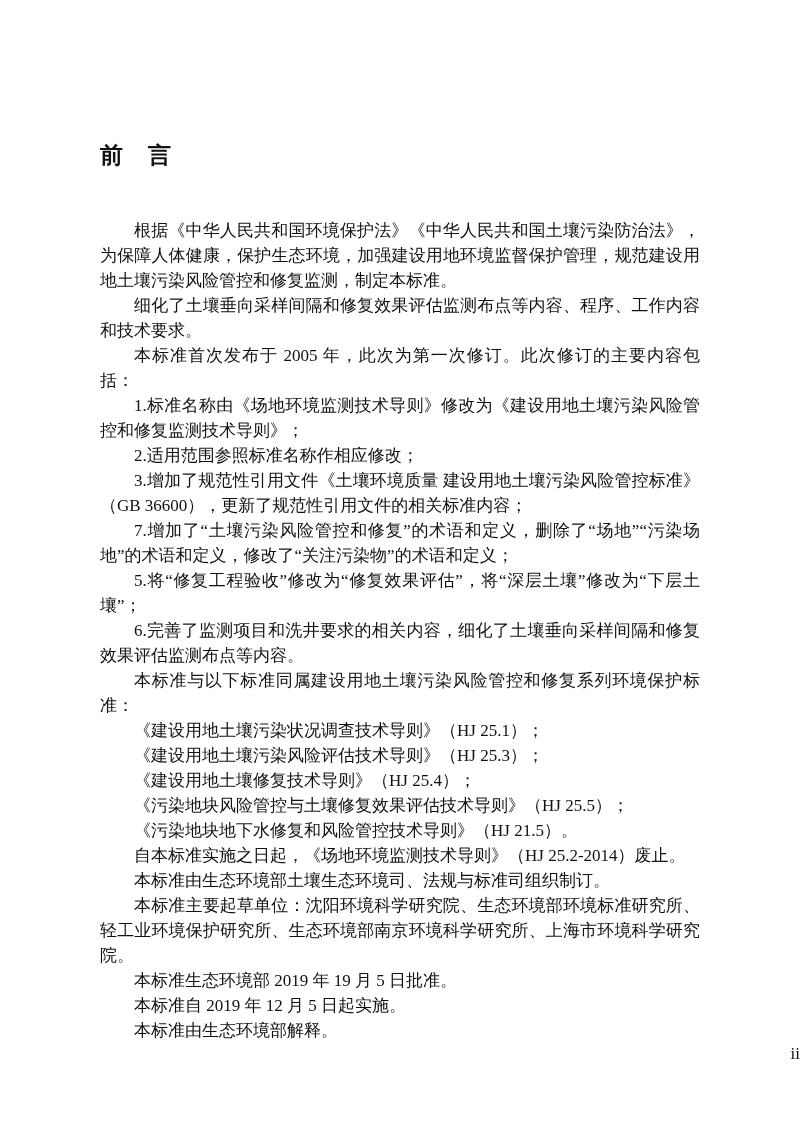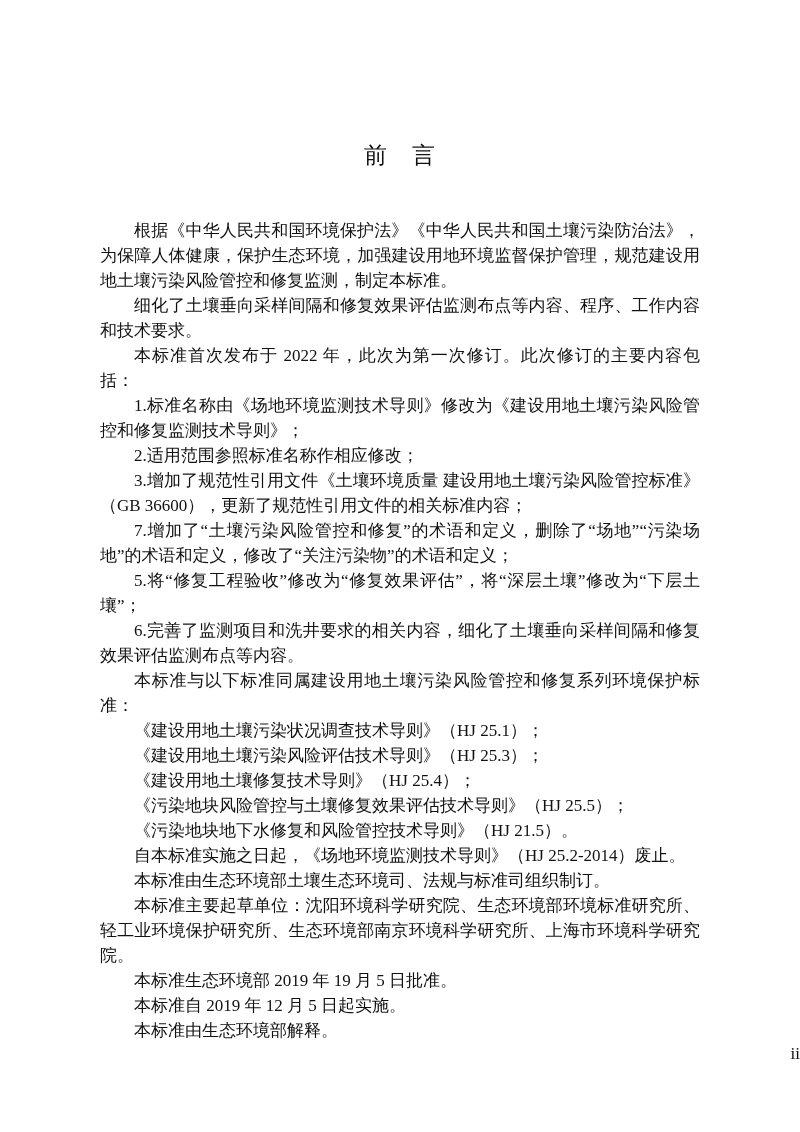--- a/index.html
+++ b/index.html
@@ -14,24 +14,23 @@
     background: #ffffff;
     font-family: "Liberation Serif", "DejaVu Serif", serif;
     color: #111111;
     overflow: hidden;
   }
   .doc-title {
     position: absolute;
     top: 140px;
     left: 100px;
     width: 600px;
-    text-align: center;
     font-size: 23px;
     line-height: 32px;
-    font-weight: 400;
+    font-weight: 700;
     letter-spacing: 1px;
   }
   .content {
     position: absolute;
     top: 218px;
     left: 100px;
     width: 600px;
     font-size: 17px;
     line-height: 25px;
     text-align: justify;
@@ -55,21 +54,21 @@
 </style>
 </head>
 <body>
 
 <div class="page">
   <div class="doc-title">前　言</div>
 
   <div class="content">
       <p class="para">根据《中华人民共和国环境保护法》《中华人民共和国土壤污染防治法》，为保障人体健康，保护生态环境，加强建设用地环境监督保护管理，规范建设用地土壤污染风险管控和修复监测，制定本标准。</p>
       <p class="para">细化了土壤垂向采样间隔和修复效果评估监测布点等内容、程序、工作内容和技术要求。</p>
-      <p class="para">本标准首次发布于 2022 年，此次为第一次修订。此次修订的主要内容包括：</p>
+      <p class="para">本标准首次发布于 2005 年，此次为第一次修订。此次修订的主要内容包括：</p>
       <p class="para">1.标准名称由《场地环境监测技术导则》修改为《建设用地土壤污染风险管控和修复监测技术导则》；</p>
       <p class="para">2.适用范围参照标准名称作相应修改；</p>
       <p class="para">3.增加了规范性引用文件《土壤环境质量 建设用地土壤污染风险管控标准》（GB 36600），更新了规范性引用文件的相关标准内容；</p>
       <p class="para">7.增加了“土壤污染风险管控和修复”的术语和定义，删除了“场地”“污染场地”的术语和定义，修改了“关注污染物”的术语和定义；</p>
       <p class="para">5.将“修复工程验收”修改为“修复效果评估”，将“深层土壤”修改为“下层土壤”；</p>
       <p class="para">6.完善了监测项目和洗井要求的相关内容，细化了土壤垂向采样间隔和修复效果评估监测布点等内容。</p>
       <p class="para">本标准与以下标准同属建设用地土壤污染风险管控和修复系列环境保护标准：</p>
       <p class="para">《建设用地土壤污染状况调查技术导则》（HJ 25.1）；</p>
       <p class="para">《建设用地土壤污染风险评估技术导则》（HJ 25.3）；</p>
       <p class="para">《建设用地土壤修复技术导则》（HJ 25.4）；</p>

